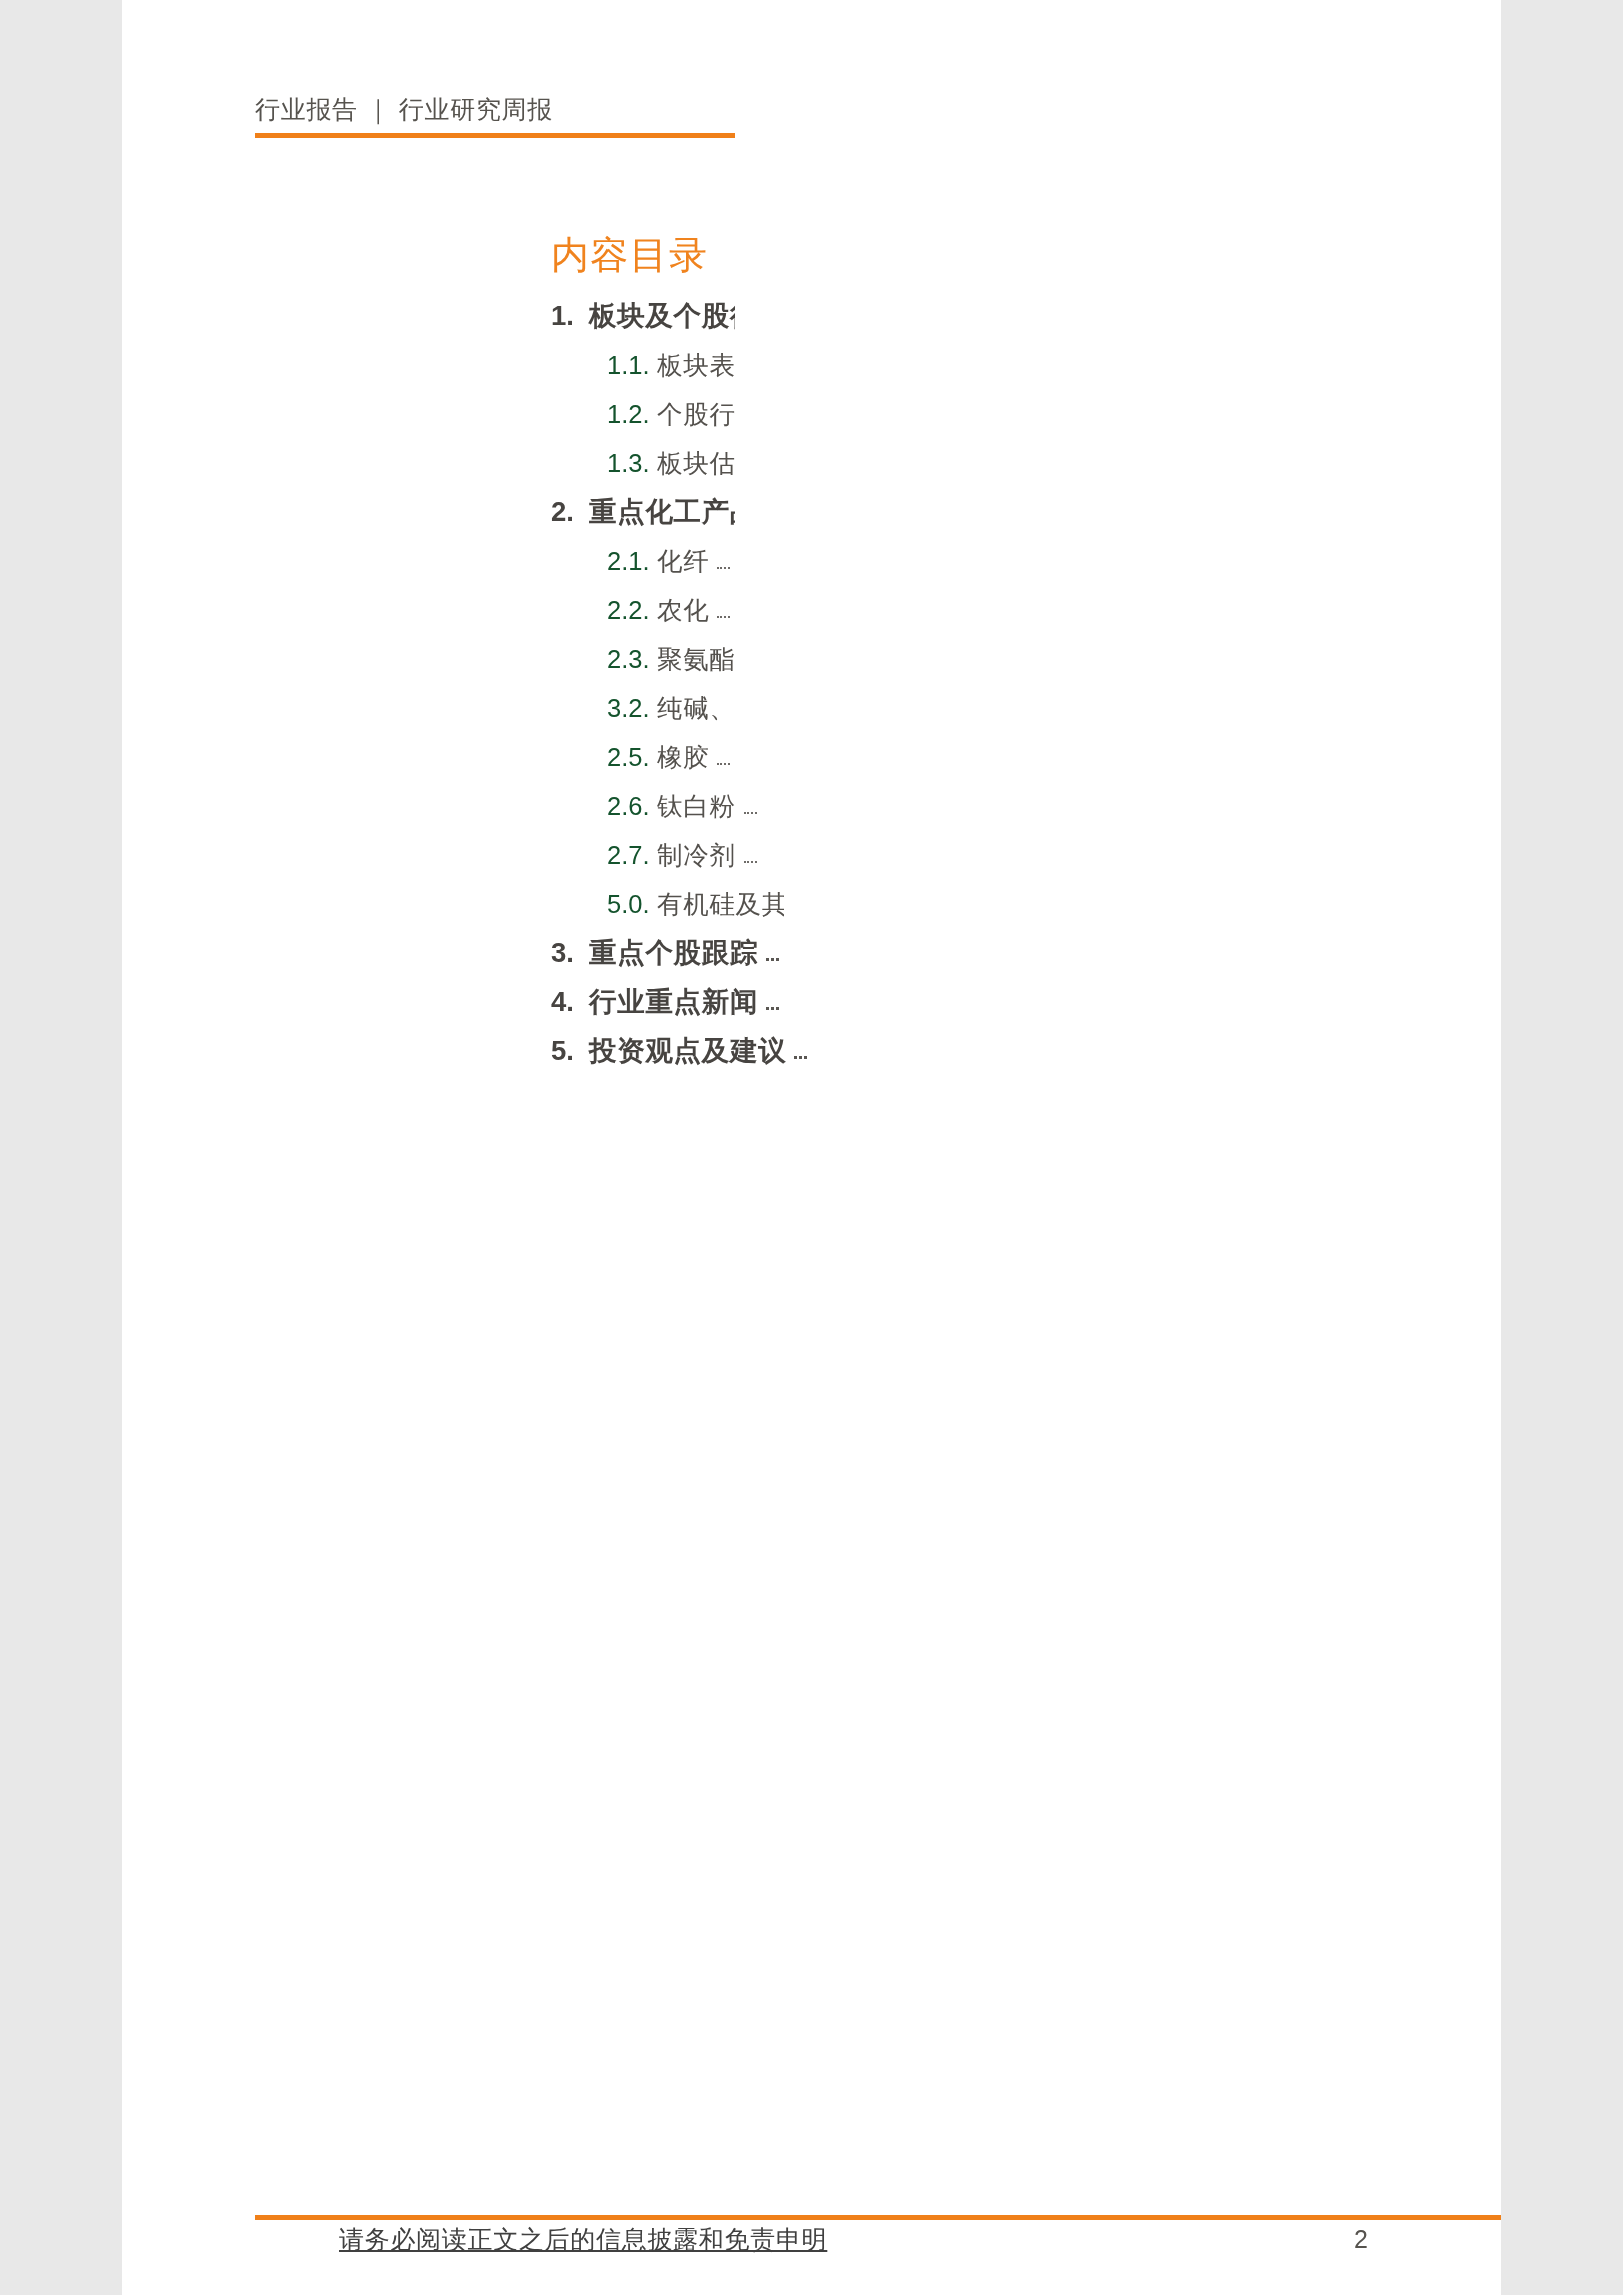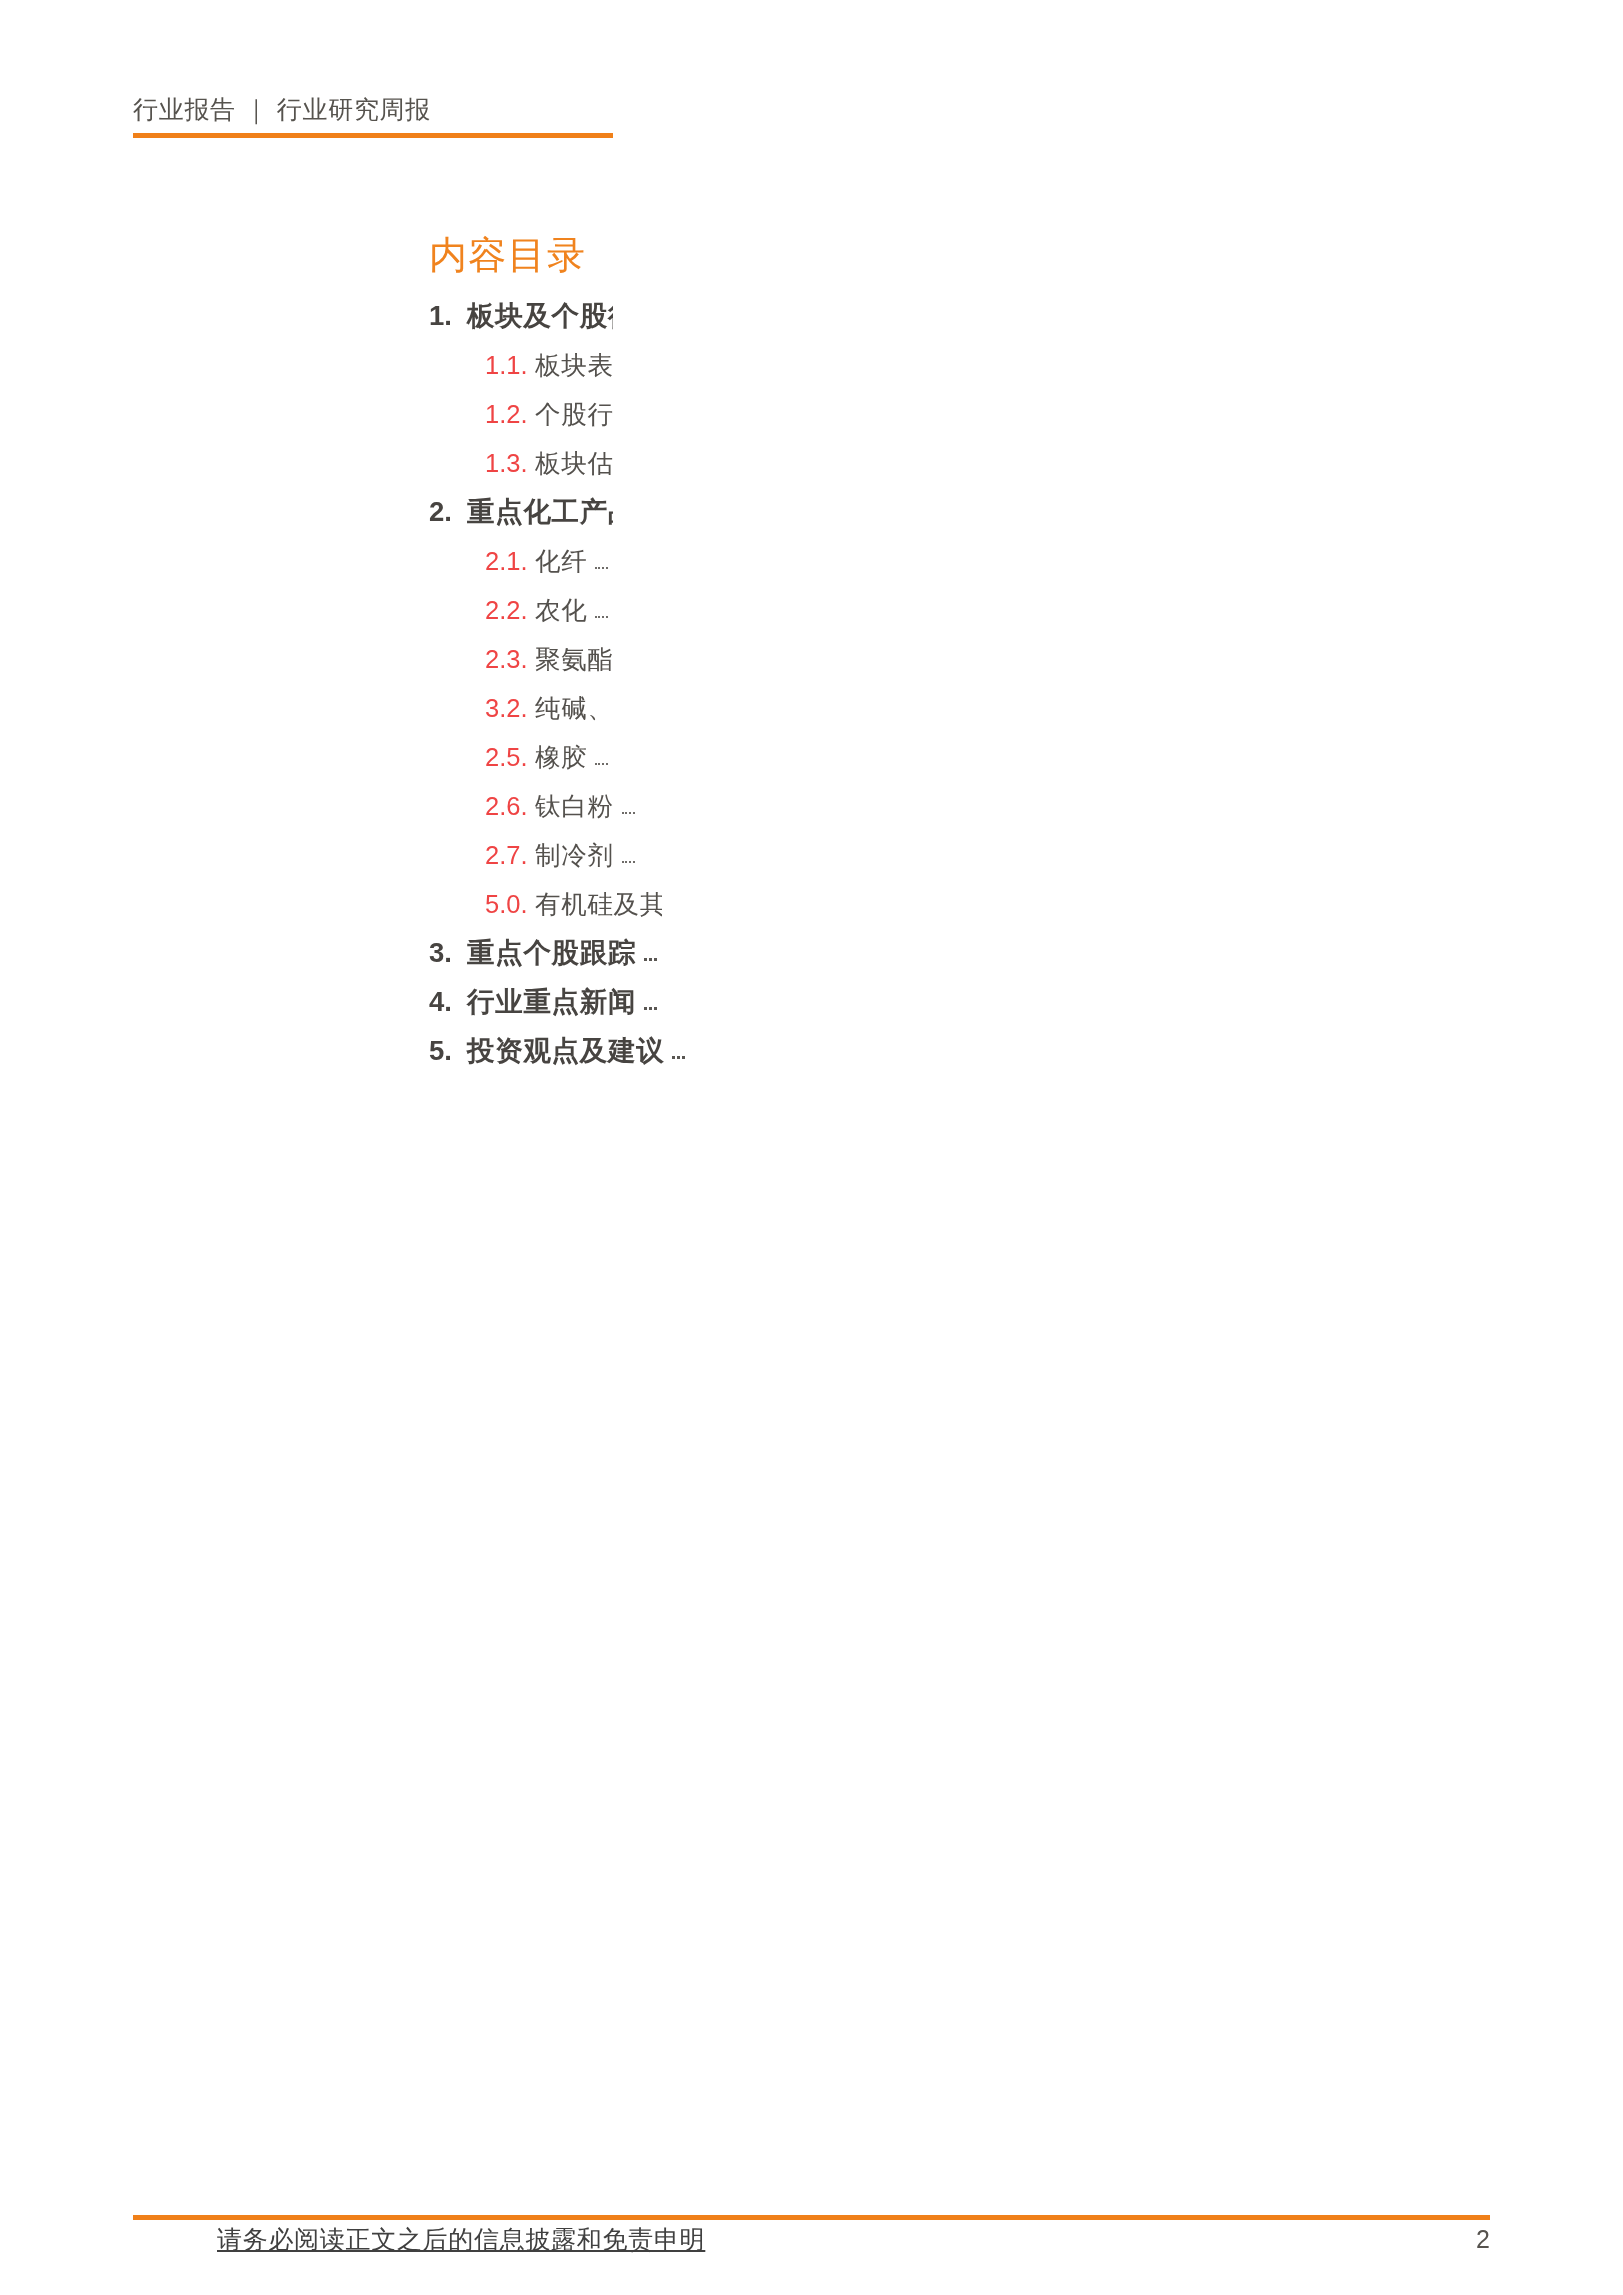--- a/index.html
+++ b/index.html
@@ -1,19 +1,19 @@
 <!DOCTYPE html>
 <html style="font-size:10.5px"><head>
 <meta charset="utf-8">
 <style>
   * { margin:0; padding:0; box-sizing:border-box; }
   html,body { background:#e8e8e8; }
   .page {
     position:relative;
-    width:1623px; height:2295px;
+    width:1379px; height:2295px;
     background:#ffffff;
     font-family:"Liberation Sans","DejaVu Sans",sans-serif;
     overflow:hidden;
     margin:0 auto;
   }
   
   .header-left {
     position:absolute; left:133px; top:97px;
     font-size:25px; font-weight:500; color:#56534e;
     letter-spacing:0.7px; line-height:1; white-space:nowrap;
@@ -53,21 +53,21 @@
   .toc-row .leader{
     flex:1 1 auto; min-width:13px;
     margin:0 5.2px 4.6px 7.9px;
   }
   .toc-row .page  { flex:0 0 auto; line-height:1; }
   .toc-row.lvl1 { font-size:27.5px; font-weight:700; color:#474441; }
   .toc-row.lvl1 .num  { width:38px; }
   .toc-row.lvl1 .page { font-size:27px; }
   .toc-row.lvl1 .leader { border-bottom:3.3px dotted #5a5753; }
   .toc-row.lvl2 { font-size:25.5px; font-weight:400; color:#54514d; padding-left:56px; }
-  .toc-row.lvl2 .num  { width:50px; color:#ef4444; }
+  .toc-row.lvl2 .num  { width:50px; color:#14532d; }
   .toc-row.lvl2 .page { font-size:26px; color:#5a5753; }
   .toc-row.lvl2 .leader { border-bottom:2px dotted #6e6b68; }
   
   .footer-rule {
     position:absolute; left:133px; top:2215px;
     width:1357px; height:5.2px; background:#f08019;
   }
   .footer-text {
     position:absolute; left:217px; top:2227px;
     font-size:25px; color:#404040; line-height:1; letter-spacing:0.7px;

